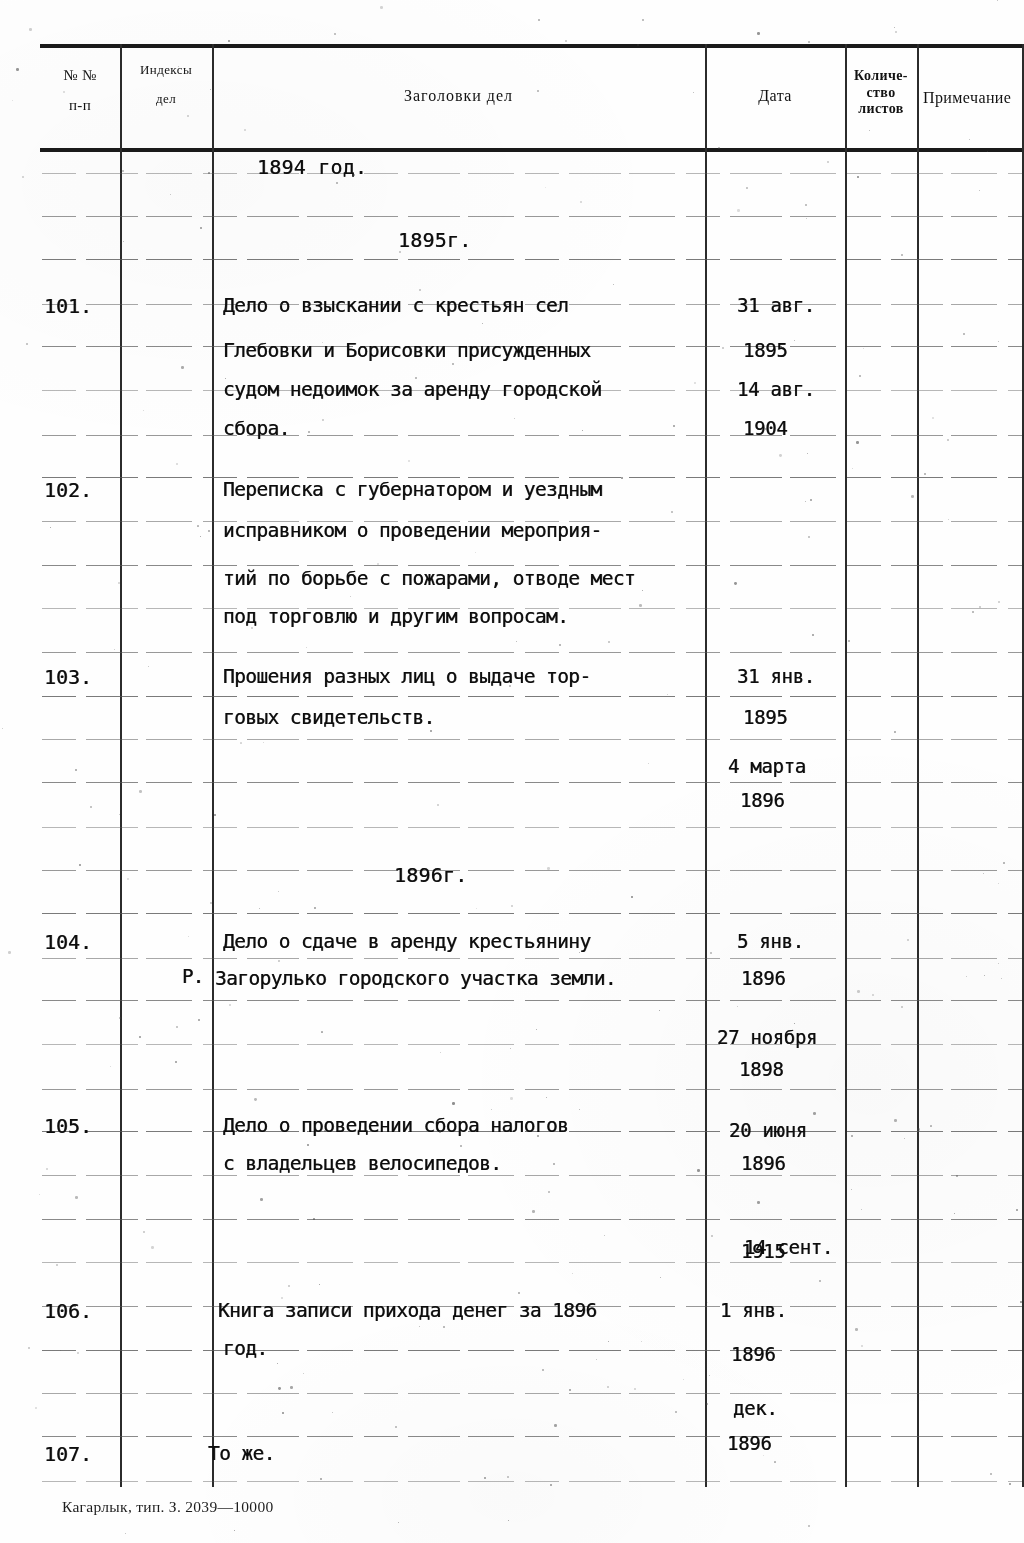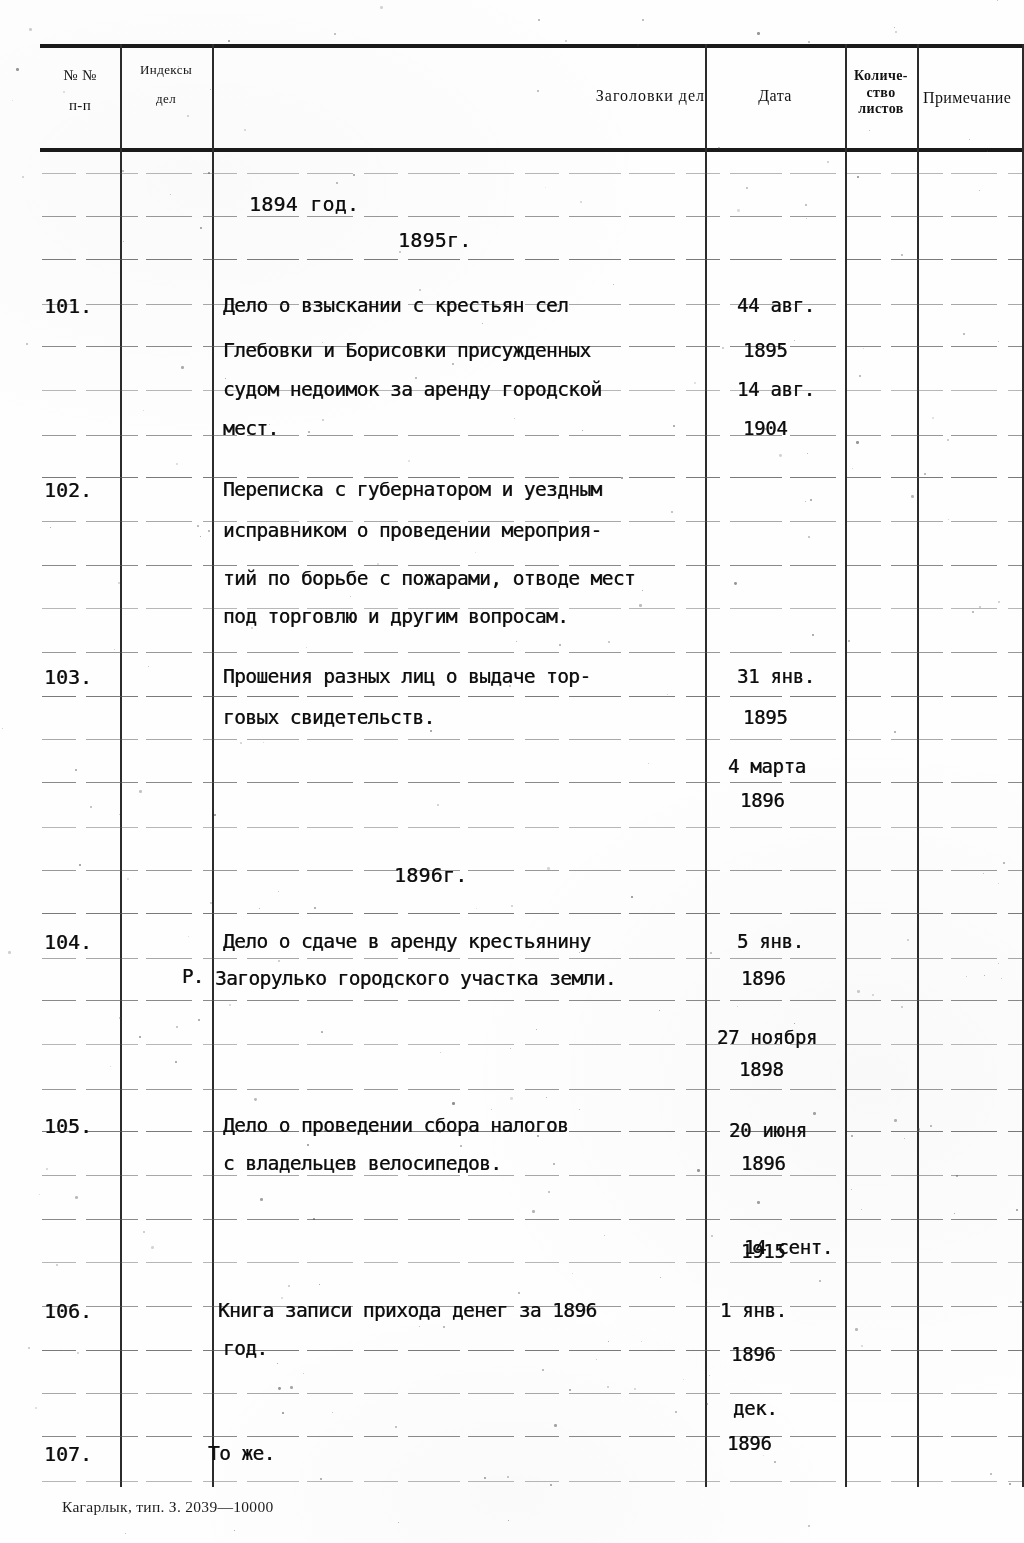--- a/index.html
+++ b/index.html
@@ -134,21 +134,21 @@
     <div class="head-cell" style="left:0px; top:22px; width:80px; font-size:15px;">
       <span class="ln">№  №</span>
       <span class="ln" style="display:block;margin-top:11px;">п-п</span>
     </div>
 
     <div class="head-cell" style="left:80px; top:18px; width:92px; font-size:13px;">
       <span class="ln">Индексы</span>
       <span class="ln" style="display:block;margin-top:12px;">дел</span>
     </div>
 
-    <div class="head-cell" style="left:172px; top:42px; width:493px; font-size:16px; letter-spacing:1px;text-align:right;">
+    <div class="head-cell" style="left:172px; top:42px; width:493px; font-size:16px; letter-spacing:1px;">
       <span class="ln">Заголовки  дел</span>
     </div>
 
     <div class="head-cell" style="left:665px; top:42px; width:140px; font-size:16px;">
       <span class="ln">Дата</span>
     </div>
 
     <div class="head-cell" style="left:805px; top:24px; width:72px; font-size:14px; line-height:1.18; font-weight:700;">
       <span class="ln">Количе-</span>
       <span class="ln">ство</span>
@@ -188,52 +188,52 @@
         <div class="hline broken" style="left: 2px; top: 1218px; width: 980px; opacity: 0.42;"></div>
         <div class="hline broken" style="left: 2px; top: 1262px; width: 980px; opacity: 0.6;"></div>
         <div class="hline broken" style="left: 2px; top: 1306px; width: 980px; opacity: 0.78;"></div>
         <div class="hline broken" style="left: 2px; top: 1349px; width: 980px; opacity: 0.51;"></div>
         <div class="hline broken" style="left: 2px; top: 1392px; width: 980px; opacity: 0.69;"></div>
         <div class="hline broken" style="left: 2px; top: 1437px; width: 980px; opacity: 0.42;"></div>
       </div>
   </div>
 
   <div id="section-headings">
-      <div class="tw year" style="left: 249px; top: 155px; margin-top: 37px;">1894 год.</div>
+      <div class="tw year" style="left: 257px; top: 155px;">1894 год.</div>
       <div class="tw year" style="left: 398px; top: 228px;">1895г.</div>
       <div class="tw year" style="left: 394px; top: 863px;">1896г.</div>
     </div>
 
   <div id="cells">
       <div class="tw num" style="left: 44px; top: 294px;">101.</div>
       <div class="tw num" style="left: 44px; top: 478px;">102.</div>
       <div class="tw num" style="left: 44px; top: 665px;">103.</div>
       <div class="tw num" style="left: 44px; top: 930px;">104.</div>
       <div class="tw num" style="left: 44px; top: 1114px;">105.</div>
       <div class="tw num" style="left: 44px; top: 1299px;">106.</div>
       <div class="tw num" style="left: 44px; top: 1442px;">107.</div>
       <div class="tw idx" style="left: 182px; top: 965px;">Р.</div>
       <div class="tw " style="left: 223px; top: 294px;">Дело о взыскании с крестьян сел</div>
       <div class="tw " style="left: 223px; top: 339px;">Глебовки и Борисовки присужденных</div>
       <div class="tw " style="left: 223px; top: 378px;">судом недоимок за аренду городской</div>
-      <div class="tw " style="left: 223px; top: 417px;">мест.</div>
+      <div class="tw " style="left: 223px; top: 417px;">сбора.</div>
       <div class="tw " style="left: 223px; top: 478px;">Переписка с губернатором и уездным</div>
       <div class="tw " style="left: 223px; top: 519px;">исправником о проведении мероприя-</div>
       <div class="tw " style="left: 223px; top: 567px;">тий по борьбе с пожарами, отводе мест</div>
       <div class="tw " style="left: 223px; top: 605px;">под торговлю и другим вопросам.</div>
       <div class="tw " style="left: 223px; top: 665px;">Прошения разных лиц о выдаче тор-</div>
       <div class="tw " style="left: 223px; top: 706px;">говых свидетельств.</div>
       <div class="tw " style="left: 223px; top: 930px;">Дело о сдаче в аренду крестьянину</div>
       <div class="tw " style="left: 215px; top: 967px;">Загорулько городского участка земли.</div>
       <div class="tw " style="left: 223px; top: 1114px;">Дело о проведении сбора налогов</div>
       <div class="tw " style="left: 223px; top: 1152px;">с владельцев велосипедов.</div>
       <div class="tw " style="left: 218px; top: 1299px;">Книга записи прихода денег за 1896</div>
       <div class="tw " style="left: 223px; top: 1337px;">год.</div>
       <div class="tw " style="left: 208px; top: 1442px;">То же.</div>
-      <div class="tw date" style="left: 737px; top: 294px;">44 авг.</div>
+      <div class="tw date" style="left: 737px; top: 294px;">31 авг.</div>
       <div class="tw date" style="left: 743px; top: 339px;">1895</div>
       <div class="tw date" style="left: 737px; top: 378px;">14 авг.</div>
       <div class="tw date" style="left: 743px; top: 417px;">1904</div>
       <div class="tw date" style="left: 737px; top: 665px;">31 янв.</div>
       <div class="tw date" style="left: 743px; top: 706px;">1895</div>
       <div class="tw date" style="left: 728px; top: 755px;">4 марта</div>
       <div class="tw date" style="left: 740px; top: 789px;">1896</div>
       <div class="tw date" style="left: 737px; top: 930px; text-align: right;">5 янв.</div>
       <div class="tw date" style="left: 741px; top: 967px;">1896</div>
       <div class="tw date" style="left: 717px; top: 1026px;">27 ноября</div>

